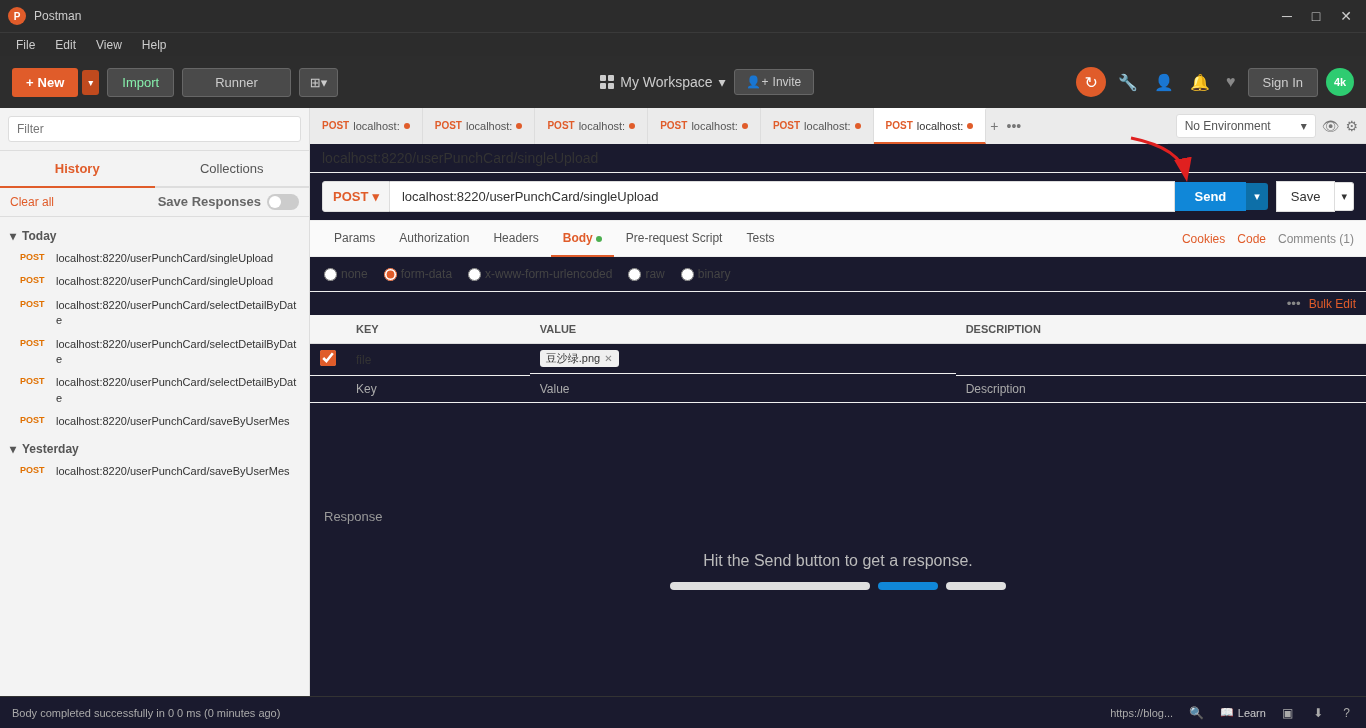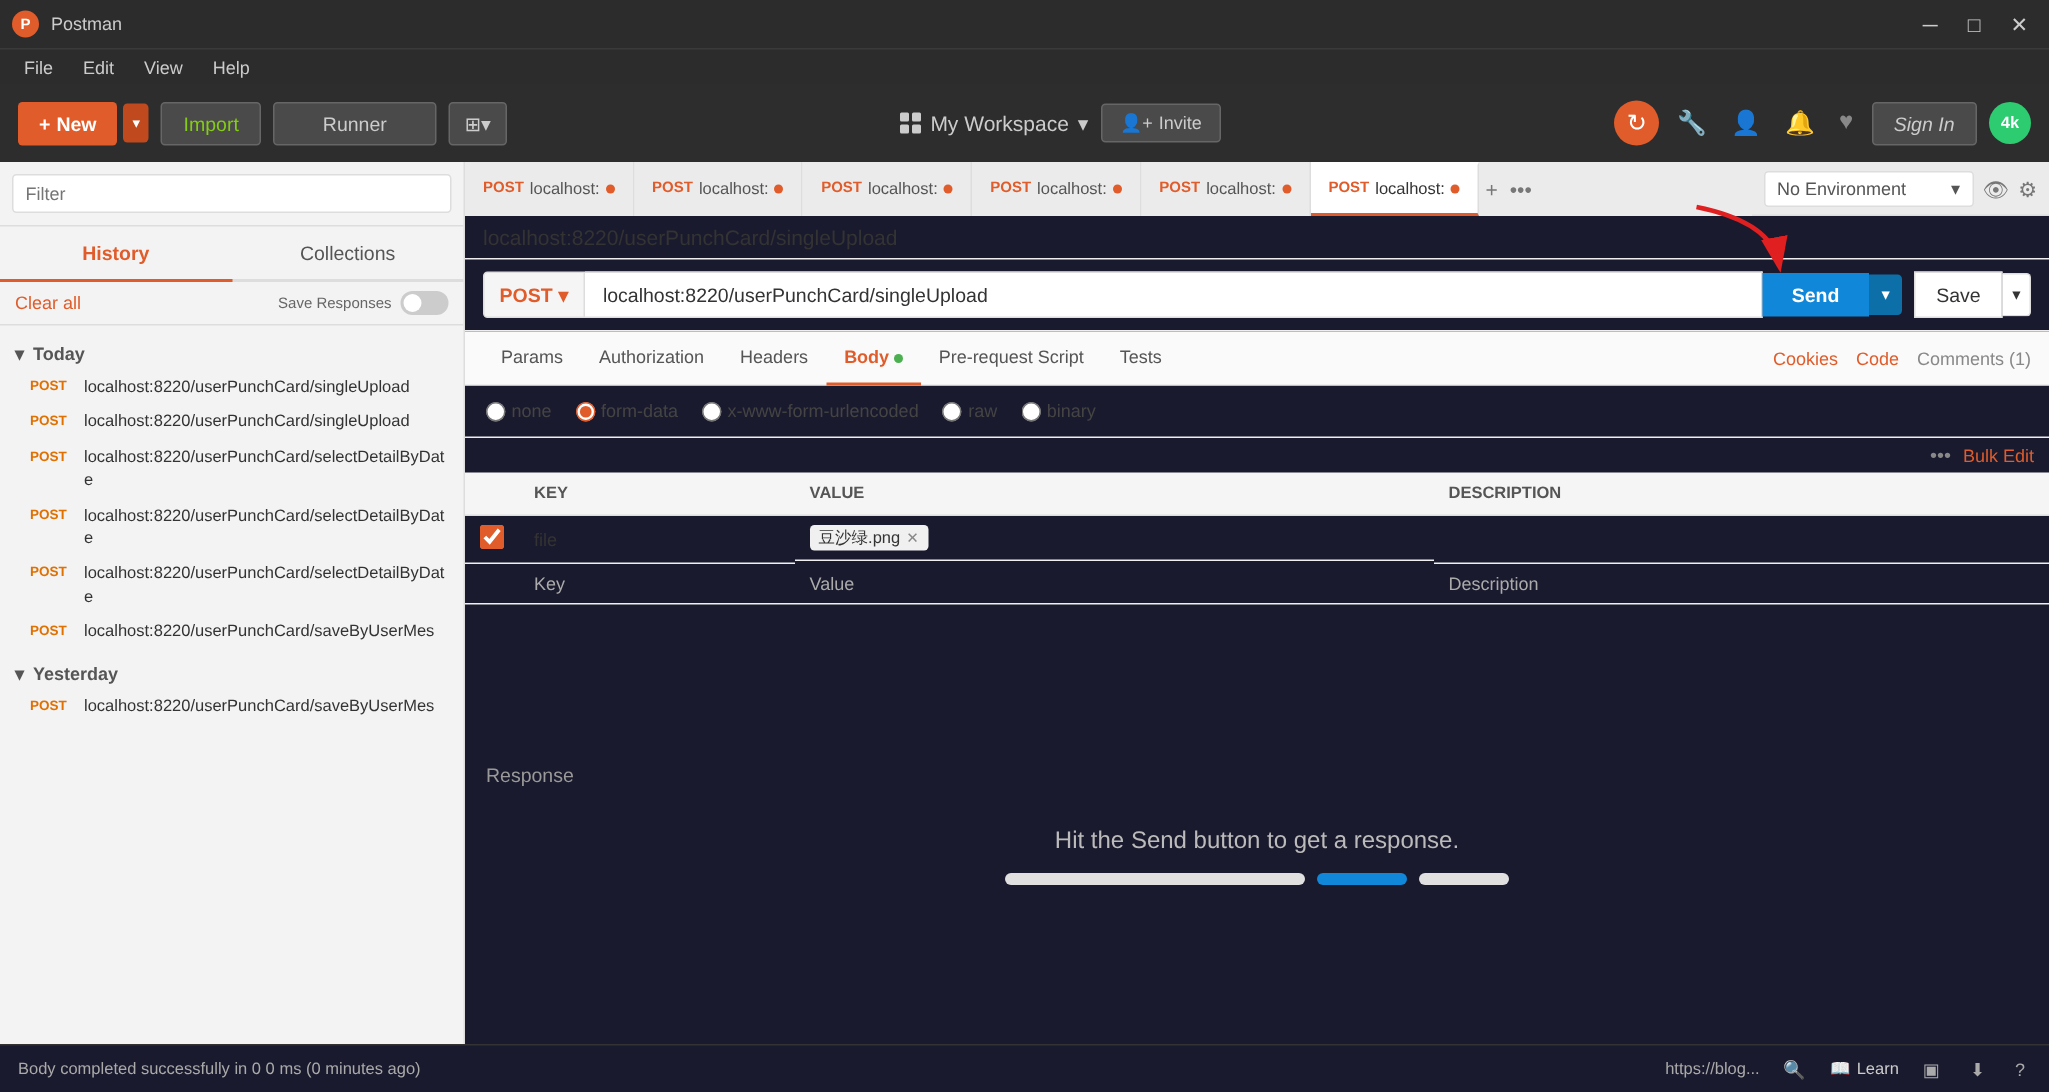--- a/index.html
+++ b/index.html
@@ -12,47 +12,47 @@
     #titlebar .win-btn { background: none; border: none; color: #ccc; cursor: pointer; font-size: 14px; padding: 2px 6px; }
 
     
     #menubar { background: #2c2c2c; height: 24px; display: flex; align-items: center; padding: 0 8px; gap: 4px; border-top: 1px solid #3a3a3a; }
     #menubar .menu-item { color: #ccc; font-size: 12px; padding: 2px 8px; cursor: pointer; border-radius: 2px; }
 
     
     #toolbar { background: #2d2d2d; height: 52px; display: flex; align-items: center; padding: 0 12px; gap: 8px; }
     .btn-new { background: #e05c2a; color: white; border: none; border-radius: 3px; padding: 7px 14px; cursor: pointer; font-size: 13px; font-weight: 600; display: flex; align-items: center; gap: 4px; }
     .btn-dropdown { background: #c04a1e; color: white; border: none; border-radius: 3px; padding: 7px 6px; cursor: pointer; font-size: 10px; margin-left: -4px; }
-    .btn-import { background: #4a4a4a; color: #84cc16; border: 1px solid #666; border-radius: 3px; padding: 6px 14px; cursor: pointer; font-size: 13px; }
+    .btn-import { background: #4a4a4a; color: #86efac; border: 1px solid #666; border-radius: 3px; padding: 6px 14px; cursor: pointer; font-size: 13px; }
     .btn-runner { background: #4a4a4a; color: #ccc; border: 1px solid #666; border-radius: 3px; padding: 6px 32px; cursor: pointer; font-size: 13px; }
     .btn-proxy { background: #4a4a4a; color: #ccc; border: 1px solid #666; border-radius: 3px; padding: 6px 10px; cursor: pointer; font-size: 13px; }
     .toolbar-center { flex: 1; display: flex; justify-content: center; align-items: center; gap: 8px; }
     .workspace-btn { background: none; border: none; color: #ccc; cursor: pointer; font-size: 14px; display: flex; align-items: center; gap: 6px; }
     .workspace-icon { display: grid; grid-template-columns: 1fr 1fr; gap: 2px; width: 14px; height: 14px; }
     .workspace-icon span { background: #ccc; border-radius: 1px; }
     .invite-btn { background: #4a4a4a; color: #ccc; border: 1px solid #666; border-radius: 3px; padding: 5px 12px; cursor: pointer; font-size: 12px; display: flex; align-items: center; gap: 4px; }
     .toolbar-right { display: flex; align-items: center; gap: 8px; }
     .sync-btn { background: #e05c2a; color: white; border: none; border-radius: 50%; width: 30px; height: 30px; cursor: pointer; font-size: 16px; display: flex; align-items: center; justify-content: center; }
     .icon-btn { background: none; border: none; color: #888; cursor: pointer; font-size: 16px; padding: 4px; }
-    .signin-btn { background: #4a4a4a; color: #ccc; border: 1px solid #666; border-radius: 3px; padding: 6px 14px; cursor: pointer; font-size: 13px; font-style: italic; }
+    .signin-btn { background: #4a4a4a; color: #ccc; border: 1px solid #666; border-radius: 3px; padding: 6px 14px; cursor: pointer; font-size: 13px; }
     .avatar-circle { width: 28px; height: 28px; background: #2ecc71; border-radius: 50%; display: flex; align-items: center; justify-content: center; color: white; font-size: 11px; font-weight: bold; }
 
     
     #main { display: flex; height: calc(728px - 32px - 24px - 52px - 32px); }
 
     
     #sidebar { width: 310px; background: #f3f3f3; border-right: 1px solid #ddd; display: flex; flex-direction: column; }
     #search-bar { padding: 8px; border-bottom: 1px solid #ddd; }
     #search-bar input { width: 100%; padding: 5px 8px; border: 1px solid #ddd; border-radius: 3px; font-size: 12px; background: #fff; }
     #sidebar-tabs { display: flex; border-bottom: 2px solid #ddd; }
     .sidebar-tab { flex: 1; padding: 10px; text-align: center; cursor: pointer; font-size: 13px; color: #555; border-bottom: 2px solid transparent; margin-bottom: -2px; }
     .sidebar-tab.active { color: #e05c2a; border-bottom: 2px solid #e05c2a; font-weight: 600; }
     #sidebar-controls { display: flex; justify-content: space-between; align-items: center; padding: 6px 10px; border-bottom: 1px solid #ddd; }
     .clear-btn { background: none; border: none; color: #e05c2a; cursor: pointer; font-size: 12px; }
-    .save-responses { display: flex; align-items: center; gap: 6px; font-size: 10px; color: #666; }
+    .save-responses { display: flex; align-items: flex-start; gap: 6px; font-size: 13px; color: #666; font-weight: bold; }
     .toggle { width: 32px; height: 16px; background: #ccc; border-radius: 8px; cursor: pointer; position: relative; }
     .toggle::after { content: ''; position: absolute; width: 12px; height: 12px; background: white; border-radius: 50%; top: 2px; left: 2px; transition: left 0.2s; }
 
     #history-list { flex: 1; overflow-y: auto; padding: 4px 0; }
     .history-section { padding: 8px 10px 4px; }
     .history-section-title { font-size: 12px; color: #555; font-weight: 600; display: flex; align-items: center; gap: 6px; cursor: pointer; }
     .history-item { display: flex; align-items: flex-start; gap: 6px; padding: 4px 10px 4px 20px; cursor: pointer; }
     .method-badge { font-size: 9px; font-weight: bold; color: #e07000; min-width: 30px; padding-top: 1px; }
     .history-url { font-size: 11px; color: #333; word-break: break-all; line-height: 1.4; }
 

